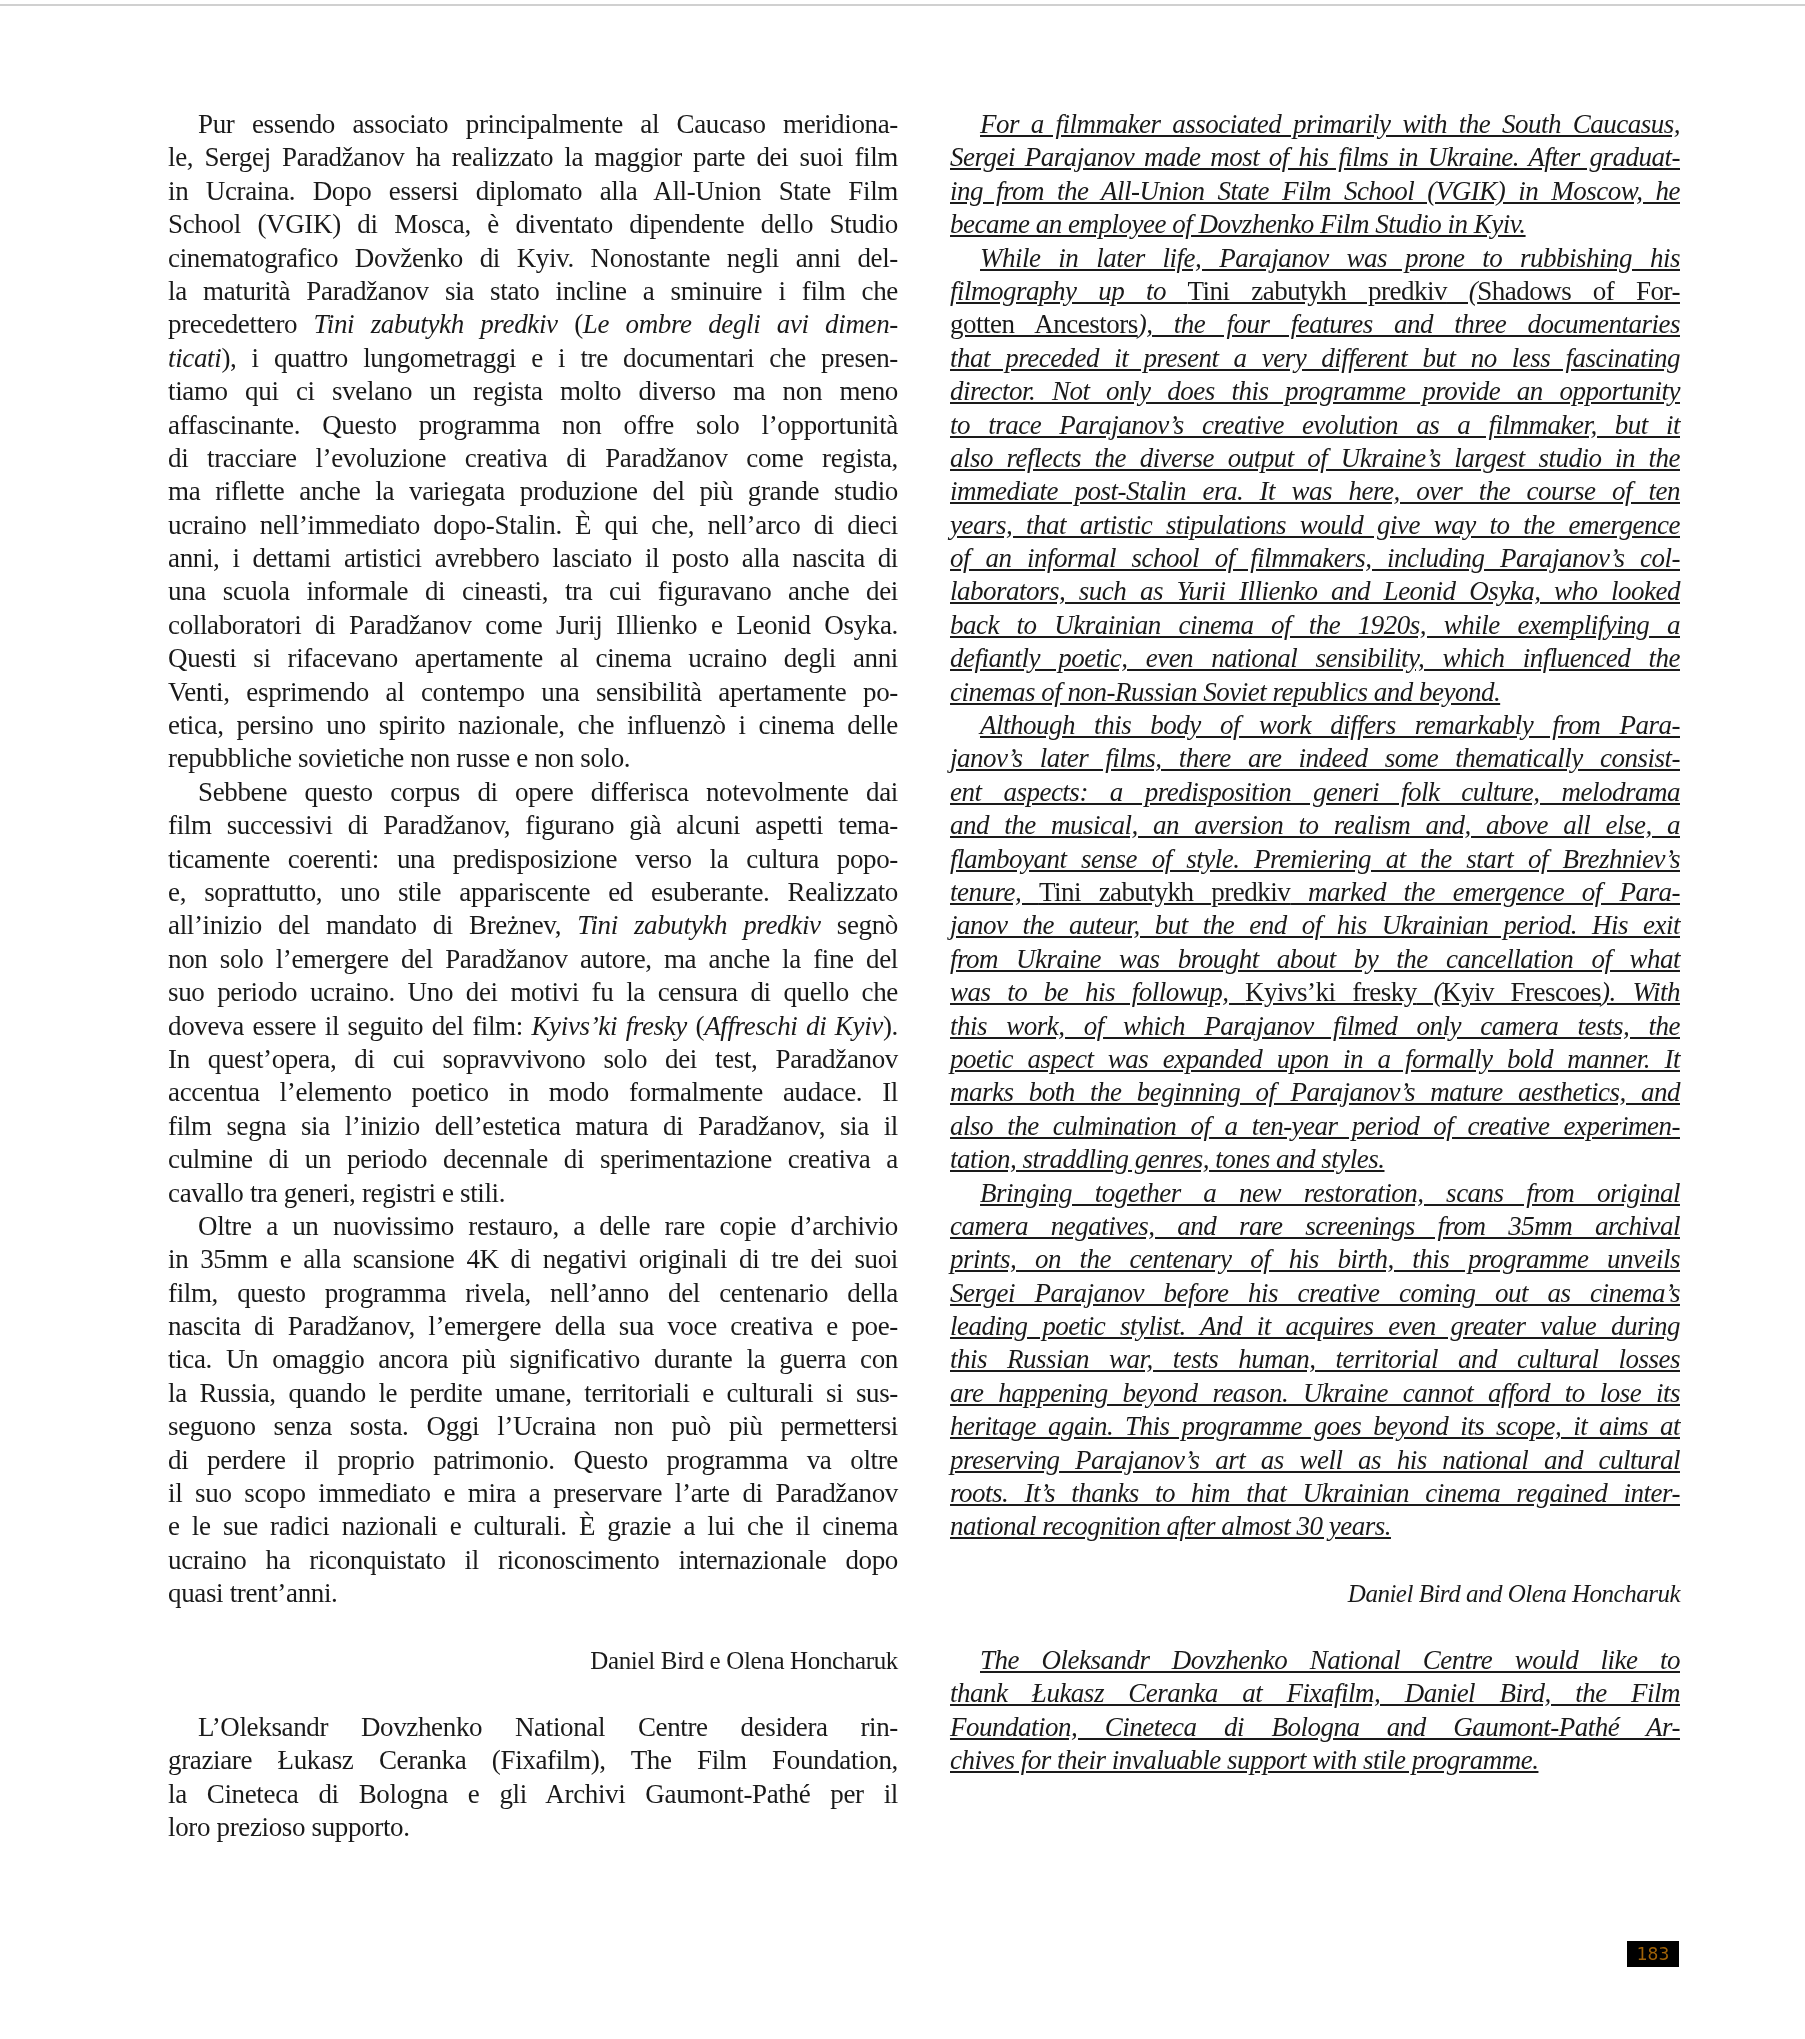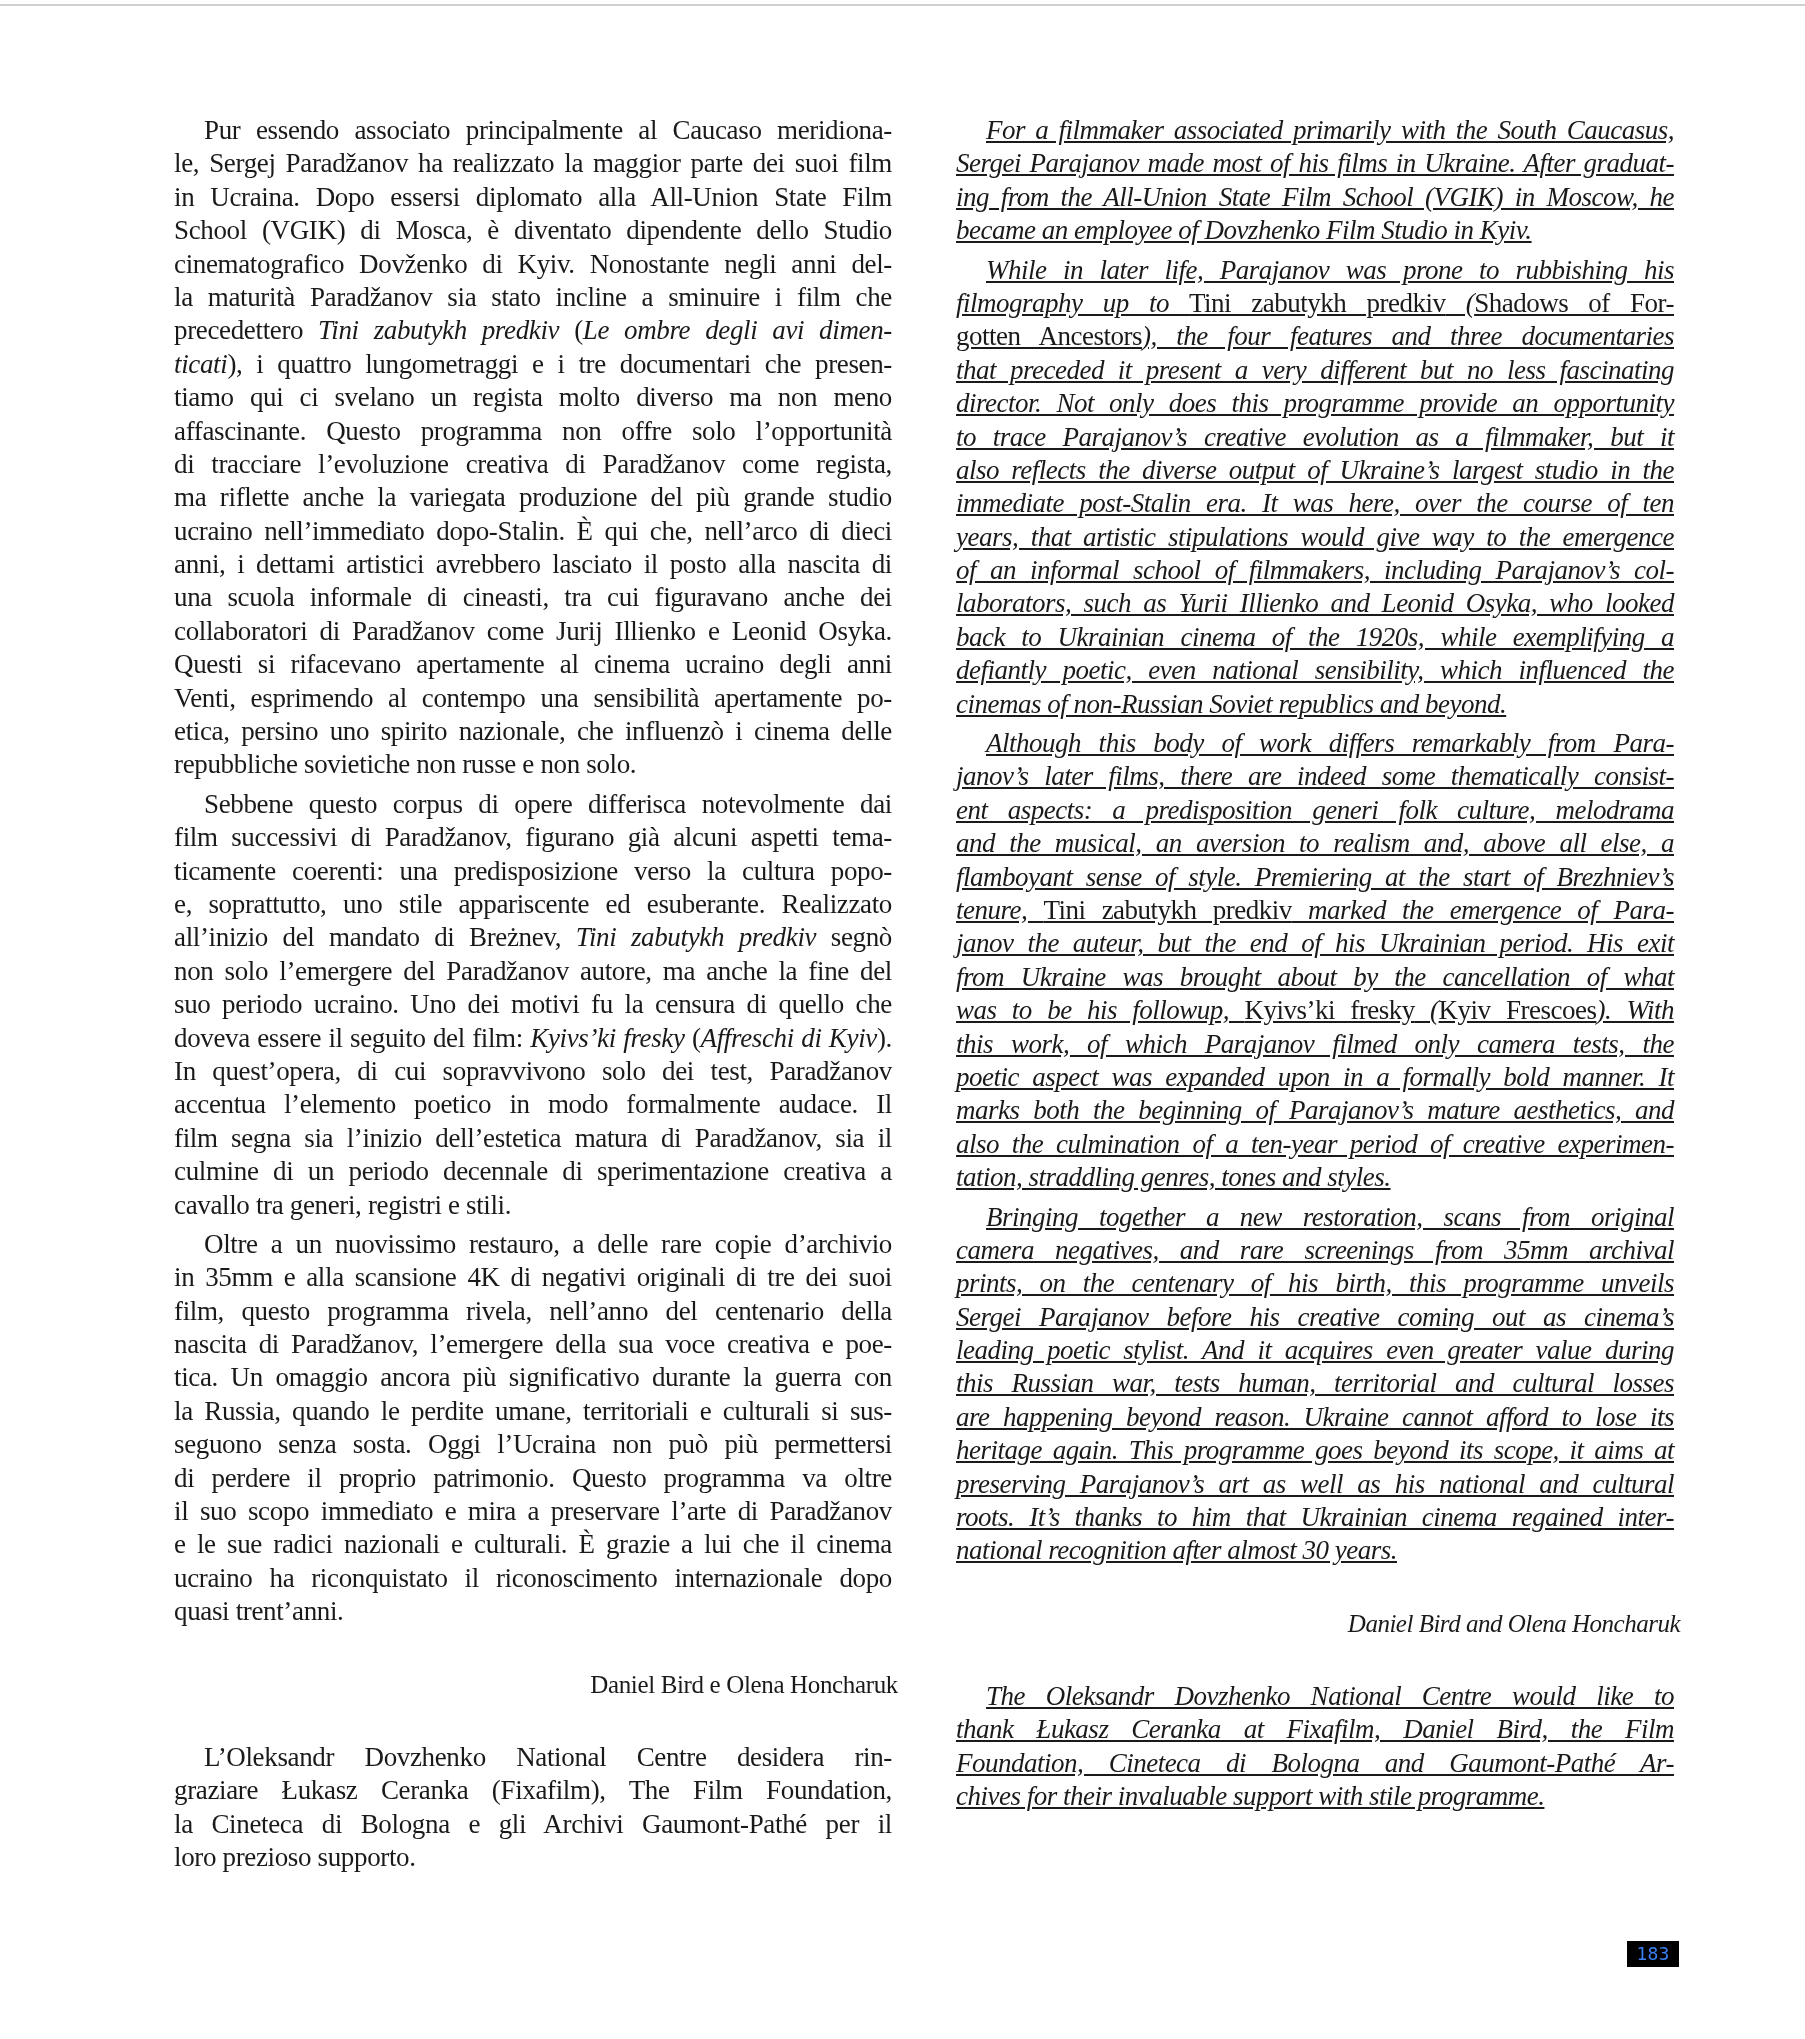--- a/index.html
+++ b/index.html
@@ -24,21 +24,21 @@
       background: #d0d0d0;
     }
     .column {
       position: absolute;
       top: 108px;
       width: 730px;
     }
     .col-left { left: 168px; }
     .col-right { left: 950px; }
     .para {
-      margin: 6px;
+      margin: 0;
     }
     .line {
       display: block;
       height: 33.4px;
       line-height: 33.4px;
       font-size: 27px;
       text-align: justify;
       text-align-last: justify;
       white-space: nowrap;
       overflow: visible;
@@ -65,21 +65,21 @@
     }
     .col-right .signature { font-style: italic; letter-spacing: -0.5px; }
     .spacer { display: block; height: 33.4px; }
     .page-number {
       position: absolute;
       left: 1627px;
       top: 1941px;
       width: 52px;
       height: 26px;
       background: #000000;
-      color: #3b82f6;
+      color: #a16207;
       font-family: "DejaVu Sans", "Liberation Sans", sans-serif;
       font-size: 17px;
       line-height: 26px;
       text-align: center;
     }
   </style>
 </head>
 <body>
 
 <div class="top-rule"></div>

